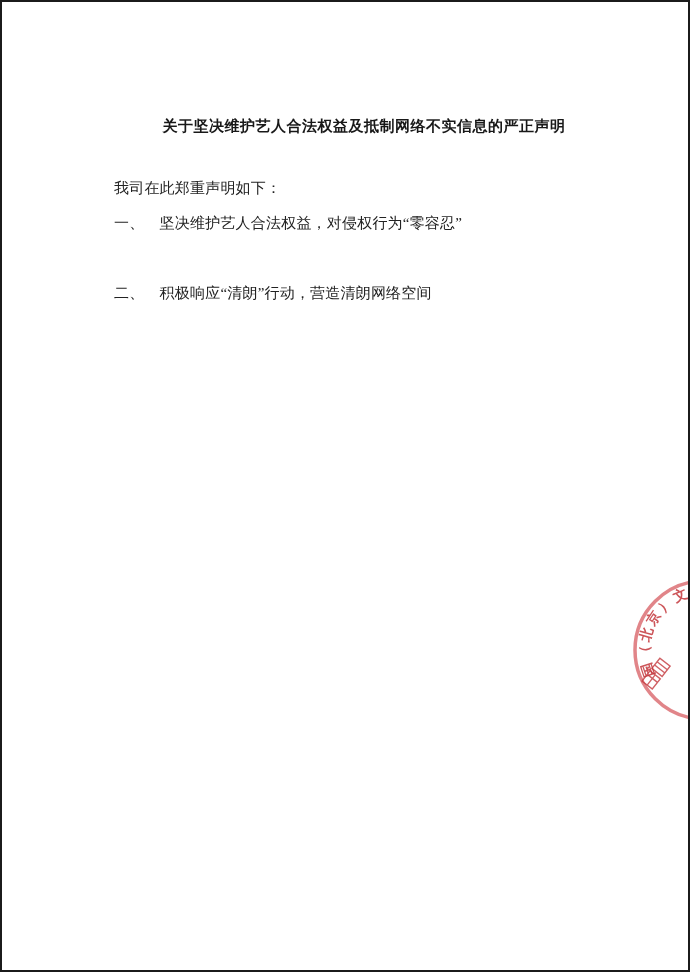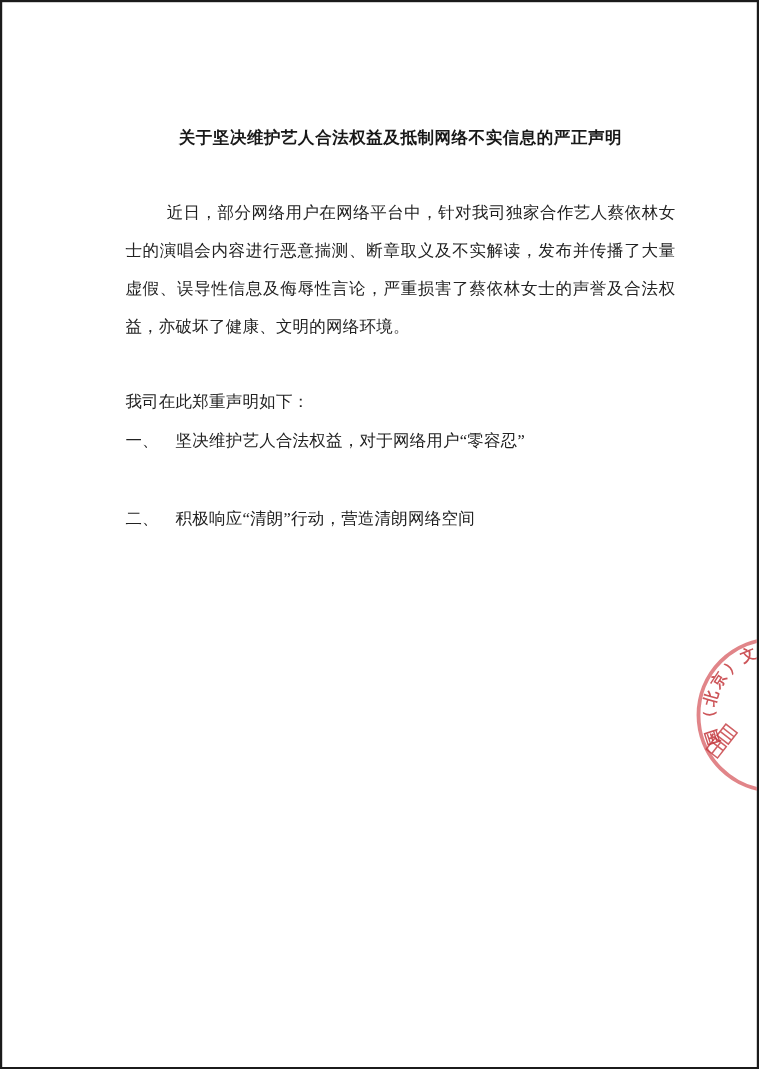--- a/index.html
+++ b/index.html
@@ -54,25 +54,24 @@
 </style>
 </head>
 <body>
 
 <div class="page">
 
   <div class="doc">
     <div class="title">关于坚决维护艺人合法权益及抵制网络不实信息的严正声明</div>
 
     <div class="body-text">
-      <p class="p-open">近日，部分网络用户在网络平台中，针对我司独家合作艺人蔡依林女士的演唱会内容进行恶意揣测、断章取义及不实解读，发布并传播了大量虚假、误导性信息及侮辱性言论，严重损害了蔡依林女士的声誉及合法权益，亦破坏了健康、文明的网络环境。</p>
 
       <p class="p-intro">我司在此郑重声明如下：</p>
 
-      <p class="p-h1">一、　坚决维护艺人合法权益，对于网络用户“零容忍”</p>
+      <p class="p-h1">一、　坚决维护艺人合法权益，对侵权行为“零容忍”</p>
 
 
       <p class="p-h2">二、　积极响应“清朗”行动，营造清朗网络空间</p>
 
     </div>
   </div>
 
   <div class="seal">
     <svg width="180" height="180" viewBox="0 0 180 180">
       <defs>

